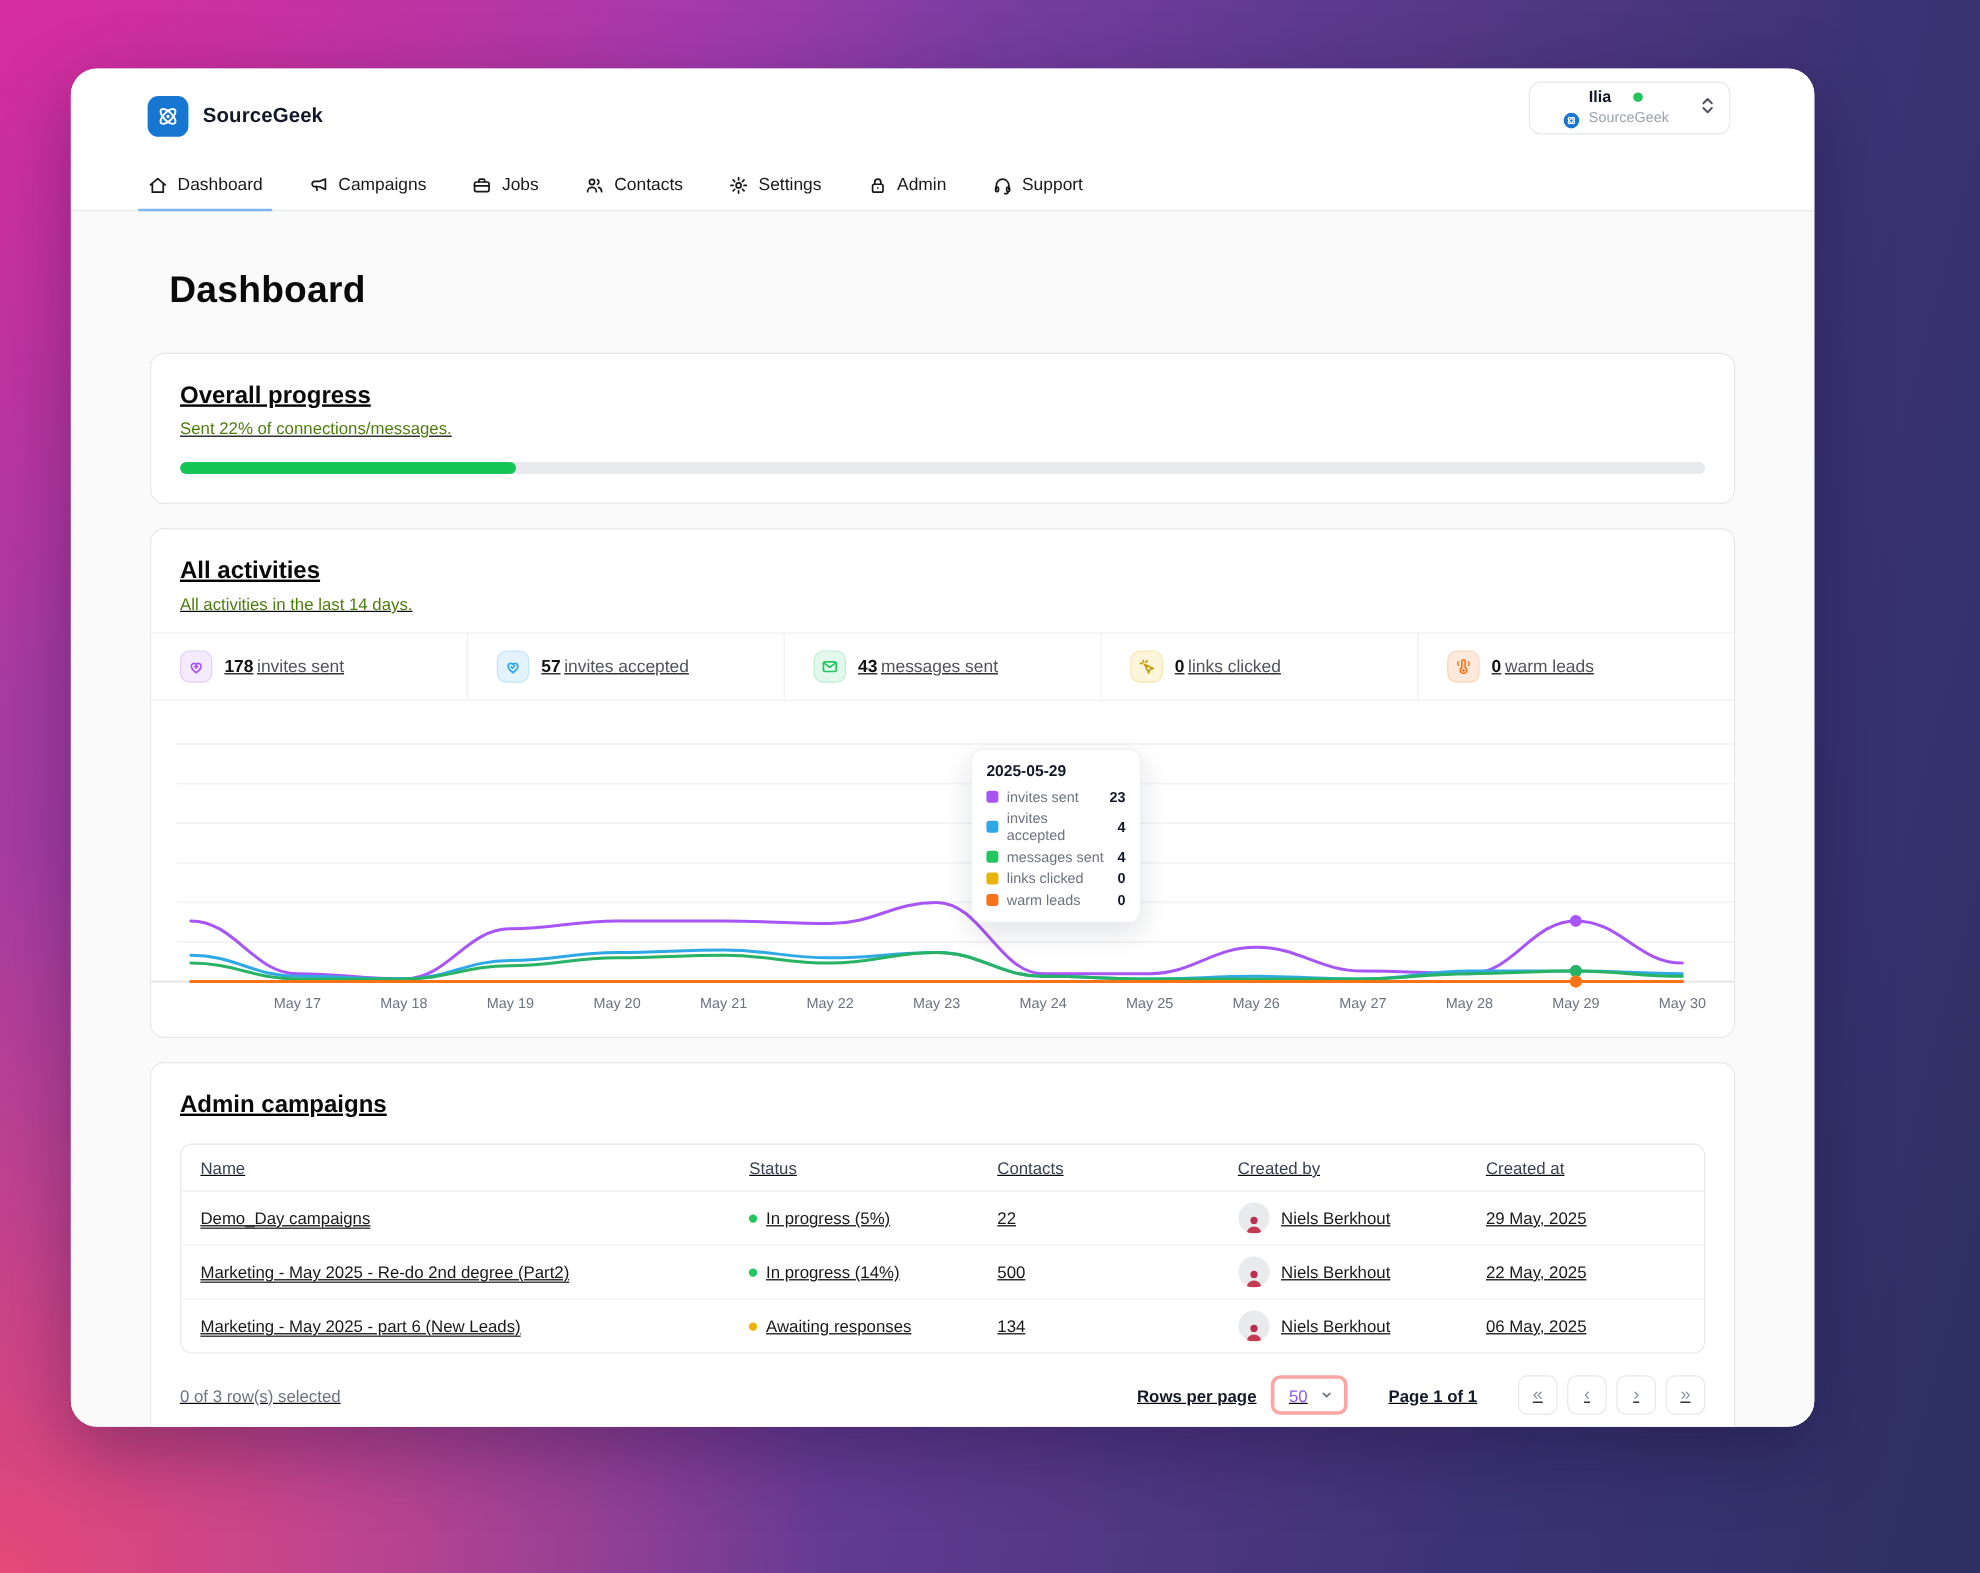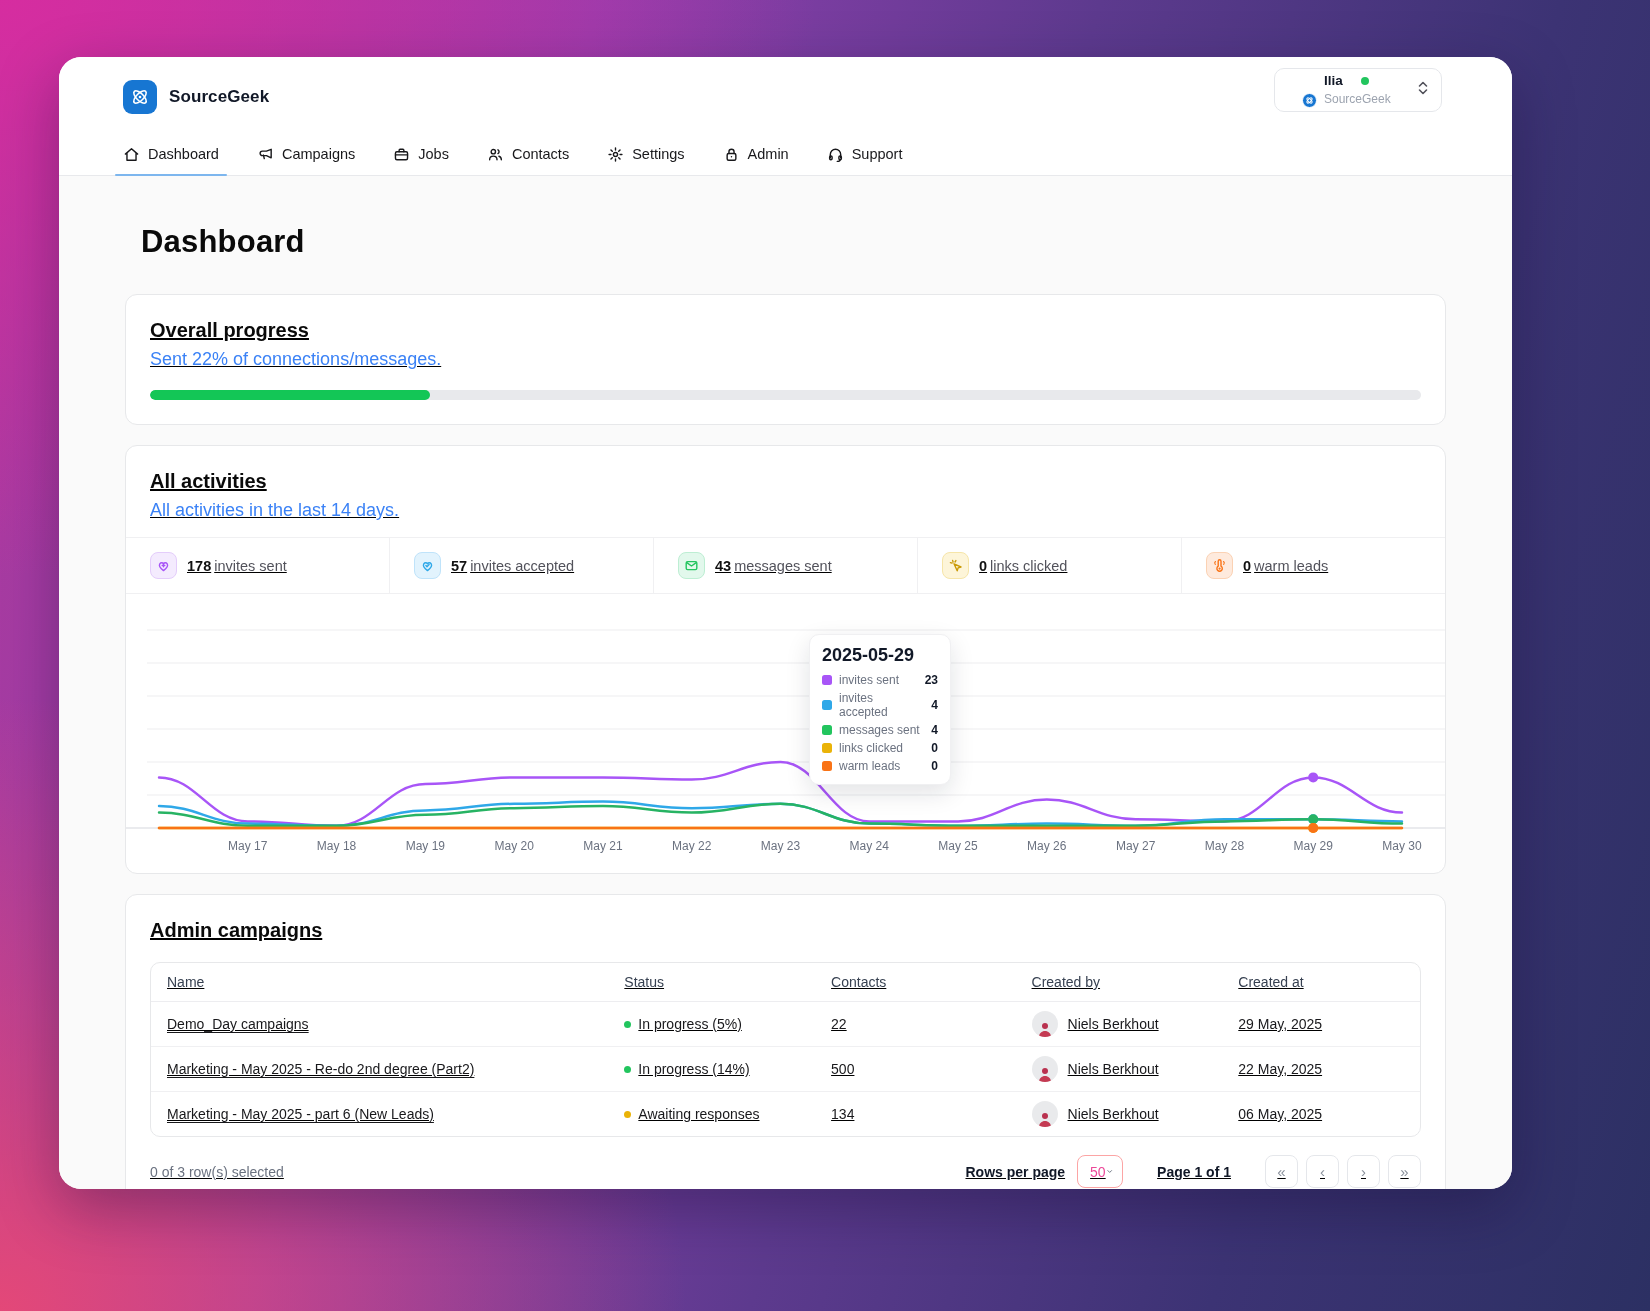--- a/index.html
+++ b/index.html
@@ -40,21 +40,21 @@
   .chip-name { font-size:13.5px; font-weight:700; color:#111827; display:flex; align-items:center; gap:18px; }
   .online-dot { width:8px; height:8px; border-radius:50%; background:#22c55e; display:inline-block; }
   .chip-org { font-size:12px; color:#9ca3af; }
   .chip-caret { margin-left:auto; color:#52525b; }
   
   .content { flex:1; background:#fafafa; padding:40px 66px 30px 66px; overflow:hidden; }
   .page-title { font-size:31px; font-weight:800; color:#0a0a0a; margin:8px 0 34px 16px; letter-spacing:.2px; }
   .card { background:#fff; border:1px solid #e7e8ea; border-radius:12px; margin-bottom:20px;text-decoration:underline; }
   .card-pad { padding:24px; }
   .card-title { font-size:20px; font-weight:700; color:#0a0a0a; }
-  .card-sub { font-size:18px; color:#3b82f6; margin-top:7px; }
+  .card-sub { font-size:14px; color:#4d7c0f; margin-top:7px; }
   
   .progress-track { margin-top:20px; height:10px; border-radius:6px; background:#e8e9ec; overflow:hidden; }
   .progress-fill { height:100%; border-radius:6px; background:#13c656; }
   
   .stats-row { display:flex; border-top:1px solid #f0f0f2; border-bottom:1px solid #f0f0f2; }
   .stat-cell { flex:1; display:flex; align-items:center; gap:10px; padding:14px 0 14px 24px; border-left:1px solid #f0f0f2;text-align:center; }
   .stat-cell:first-child { border-left:none; }
   .stat-icon { width:27px; height:27px; border-radius:8px; display:flex; align-items:center; justify-content:center; flex:0 0 auto; }
   .si-purple { background:#f4ebfe; border:1px solid #e4cdfb; }
   .si-blue   { background:#e2f3fd; border:1px solid #bfe3fa; }
@@ -64,21 +64,21 @@
   .stat-text { font-size:14.5px; color:#52525b; }
   .stat-text b { color:#111; font-weight:700; margin-right:3px; }
   
   .chart-wrap { position:relative; padding:4px 0 6px 0; }
   .axis-label { font-size:12px; fill:#6b7280; font-family:"Liberation Sans",sans-serif; }
   .chart-tooltip {
     position:absolute; left:683px; top:40px; width:142px;
     background:#fff; border-radius:10px; border:1px solid #f0f0f2;
     box-shadow:0 8px 24px rgba(17,24,39,.12); padding:10px 12px 11px 12px; z-index:5;
   }
-  .tt-title { font-size:18px; font-weight:700; color:#111827; margin-bottom:7px; }
+  .tt-title { font-size:13px; font-weight:700; color:#111827; margin-bottom:7px; }
   .tt-row { display:flex; align-items:center; gap:7px; font-size:12px; color:#6b7280; margin-top:4px; }
   .tt-swatch { width:10px; height:10px; border-radius:2.5px; flex:0 0 auto; }
   .tt-val { margin-left:auto; color:#111827; font-weight:600; }
   
   .table-frame { border:1px solid #e7e8ea; border-radius:10px; margin-top:20px; overflow:hidden; }
   .t-row { display:grid; grid-template-columns:36.5% 16.5% 16% 16.5% 14.5%; align-items:center; min-height:39px; padding:0 8px; }
   .t-head { border-bottom:1px solid #ededf0; }
   .t-head .t-cell { font-size:14px; color:#374151; font-weight:500; }
   .t-body .t-row { border-bottom:1px solid #f0f0f2; }
   .t-body .t-row:last-child { border-bottom:none; }
@@ -87,21 +87,21 @@
   .status-cell { display:flex; align-items:center; gap:7px; }
   .status-dot { width:7px; height:7px; border-radius:50%; flex:0 0 auto; }
   .person { display:flex; align-items:center; gap:10px; }
   .person-avatar { width:26px; height:26px; border-radius:50%; background:#e9eaec; display:flex; align-items:flex-end; justify-content:center; overflow:hidden; }
   
   .tbl-footer { display:flex; align-items:center; margin-top:18px; }
   .sel-text { font-size:14px; color:#6b7280; }
   .foot-right { margin-left:auto; display:flex; align-items:center; gap:34px; }
   .rpp { display:flex; align-items:center; gap:12px; }
   .rpp-label { font-size:14px; font-weight:600; color:#111827; }
-  .rpp-select { width:46px; height:33px; border:1px solid #fca5a5; border-radius:8px; display:flex; align-items:center; justify-content:space-between; padding:0 9px 0 12px; font-size:14px; color:#ec4899; cursor:pointer; background:#fff; }
+  .rpp-select { width:64px; height:33px; border:3px solid #fca5a5; border-radius:8px; display:flex; align-items:center; justify-content:space-between; padding:0 9px 0 12px; font-size:14px; color:#8b5cf6; cursor:pointer; background:#fff; }
   .page-ind { font-size:14px; font-weight:600; color:#111827; }
   .pager { display:flex; gap:8px; }
   .pg-btn { width:33px; height:33px; border:1px solid #e5e7eb; border-radius:8px; background:#fff; display:flex; align-items:center; justify-content:center; font-size:15px; color:#8a919c; cursor:pointer; }
 </style>
 </head>
 <body>
 
 <div class="window">
 
   <header class="app-header">

